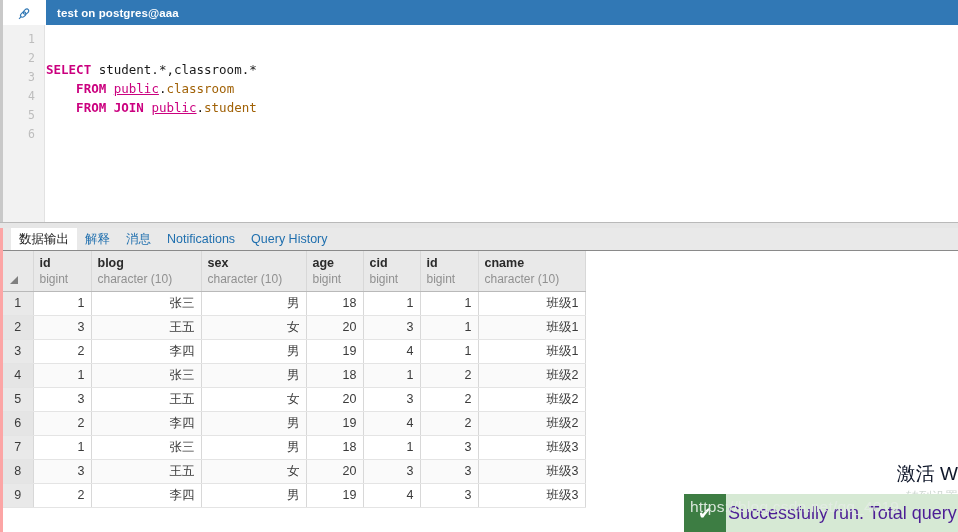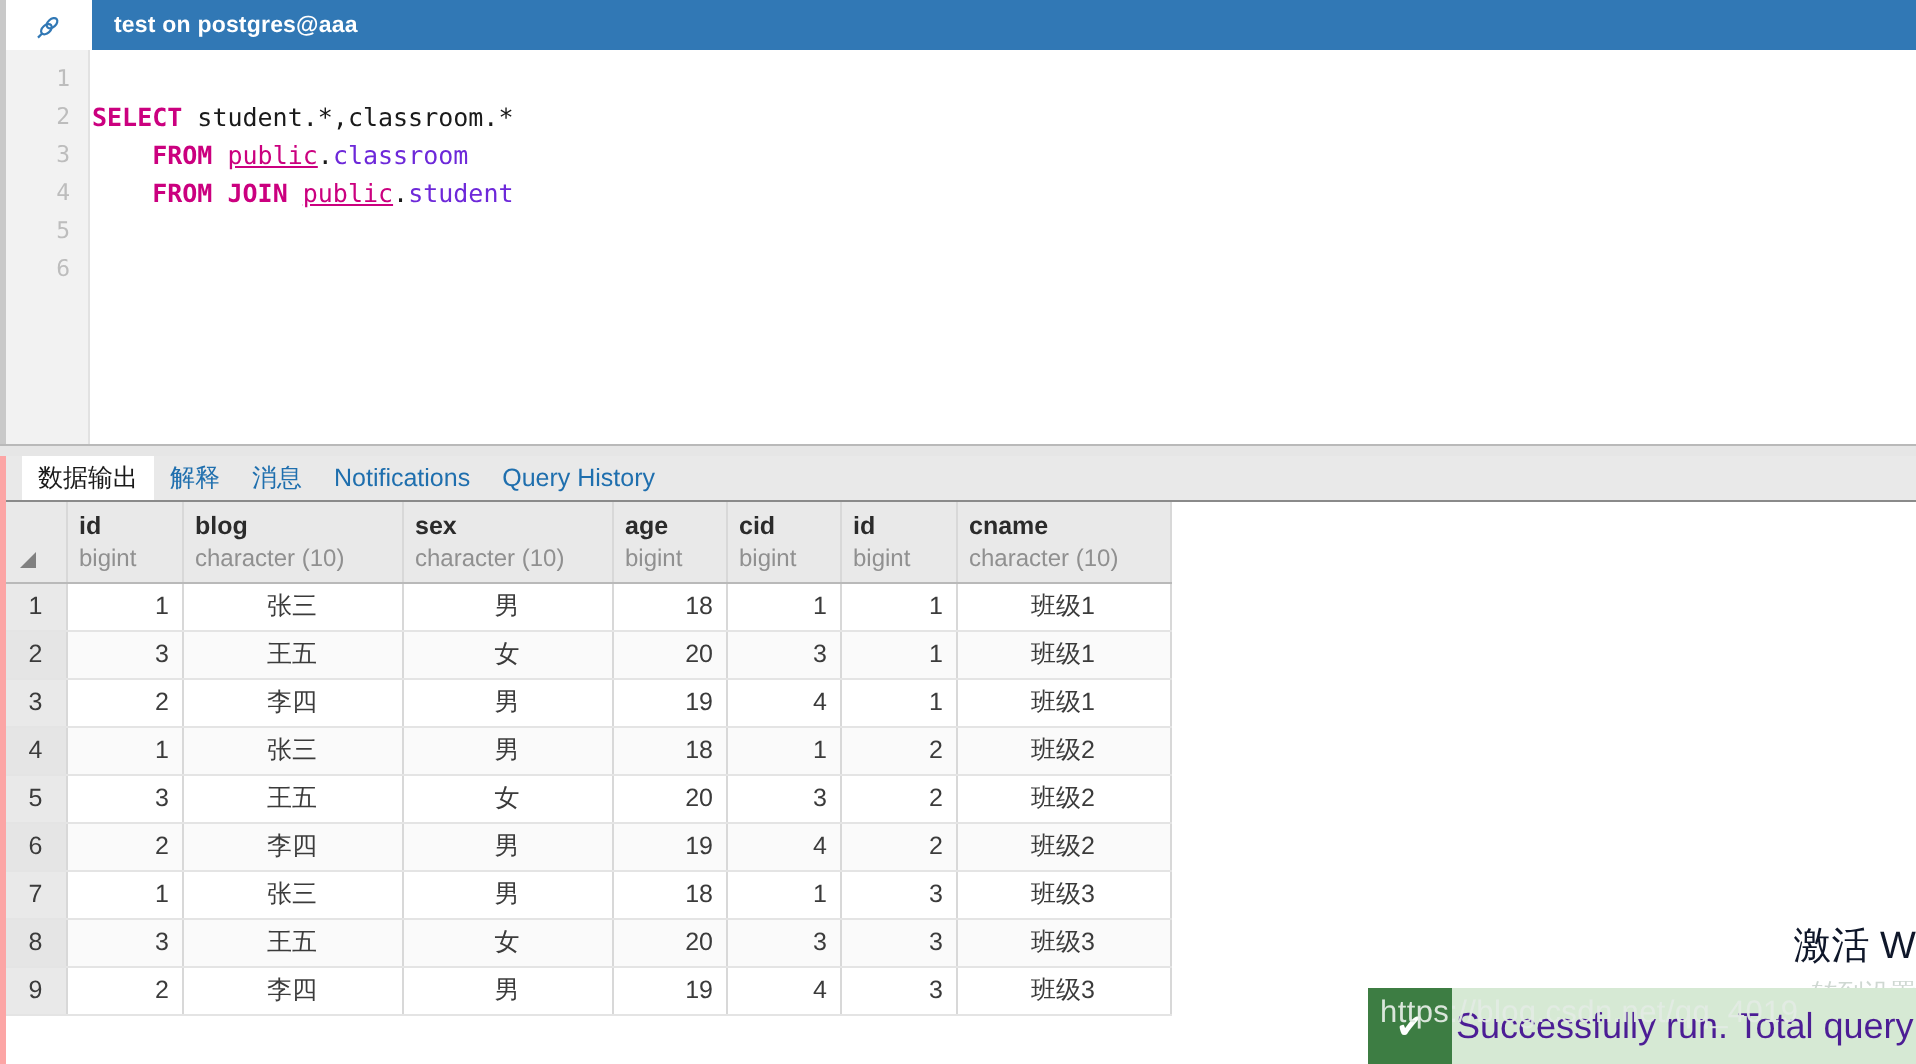--- a/index.html
+++ b/index.html
@@ -57,28 +57,28 @@
   .gutter-num {
     height: 19px; line-height: 19px;
     text-align: right;
     padding-right: 9px;
     color: #bdbdbd;
     font-family: "DejaVu Sans Mono", "Liberation Mono", monospace;
     font-size: 11.5px;
   }
   .editor-code {
     position: absolute; left: 43px; top: 0; right: 0; height: 197px;
-    padding-top: 5px;
+    padding-top: 16px;
     font-family: "DejaVu Sans Mono", "Liberation Mono", monospace;
     font-size: 12.5px;
   }
   .code-line { height: 19px; line-height: 19px; white-space: pre; }
   .kw   { color: #cb007f; font-weight: bold; }
   .sch  { color: #cb007f; text-decoration: underline; }
-  .tbl  { color: #6d28d9; text-align: right; }
+  .tbl  { color: #a16207; text-align: right; }
   .plain{ color: #1a1a1a; }
 
   
   .splitter {
     position: absolute; left: 0; top: 222px; width: 958px; height: 6px;
     background: #e6e6e6;
     border-top: 1px solid #b9b9b9;
   }
 
   
@@ -167,21 +167,21 @@
     background: #e9e9e9;
     color: #555555;
     text-align: center;
     font-size: 12.5px;
     border-right: 1px solid #cfcfcf;
   }
   .grid-table tbody tr { height: 24px; }
   .grid-table tbody tr.alt td { background: #fafafa; }
   .grid-table tbody tr.alt td.rownum { background: #e5e5e5; }
   td.num { text-align: right; }
-  td.txt { text-align: center; }
+  td.txt { text-align: right; }
 
   
   .c-id1    { width: 58px; }
   .c-name   { width: 110px; }
   .c-sex    { width: 105px; }
   .c-age    { width: 57px; }
   .c-cid    { width: 57px; }
   .c-id2    { width: 58px; }
   .c-cname  { width: 107px; }
 

